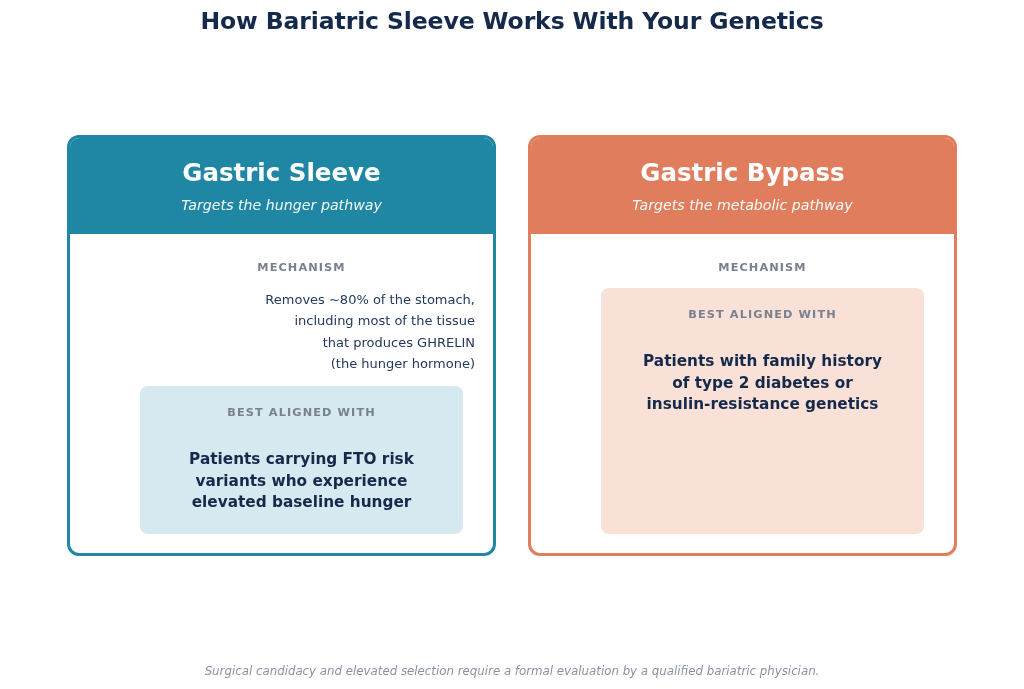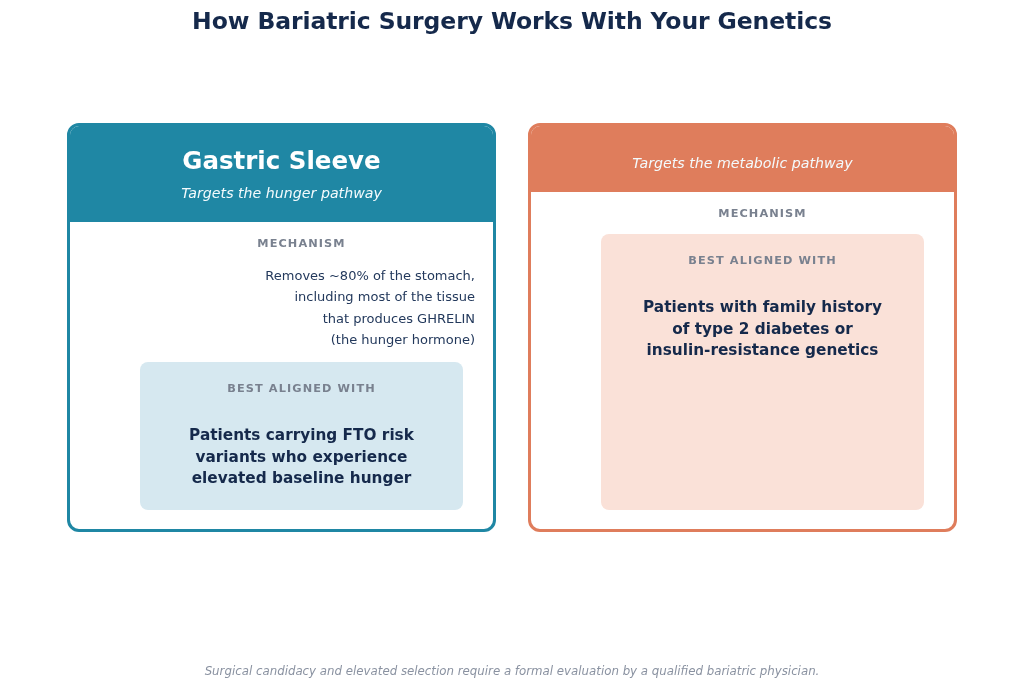--- a/index.html
+++ b/index.html
@@ -38,21 +38,21 @@
     font-size: 13.6px;
     font-style: italic;
     color: #7c8595;
     line-height: 20px;
     margin: 4px 0 0 0;
   }
 
   
   .cards {
     position: absolute;
-    top: 123px;
+    top: 135px;
     left: 67px;
     width: 890px;
     display: flex;
     justify-content: space-between;
   }
   .card {
     width: 429px;
     box-sizing: border-box;
     border-radius: 12px;
     background: #ffffff;
@@ -79,21 +79,21 @@
   }
   .card-subtitle {
     font-size: 14.2px;
     font-style: italic;
     color: #f4fbfd;
     line-height: 20px;
     margin: 7px 0 0 0;
   }
 
   .card-body {
-    padding: 14px 0 0 0;
+    padding: 26px 0 0 0;
     display: flex;
     flex-direction: column;
     flex: 1;
     margin-left: 40px;
   }
 
   .section-label {
     font-size: 11.3px;
     font-weight: bold;
     letter-spacing: 1.1px;
@@ -150,21 +150,21 @@
     line-height: 18px;
     margin: 0;
   }
 </style>
 </head>
 <body>
 
 <div class="page">
 
   <div class="header">
-    <h1 class="main-title">How Bariatric Surgery Works With Your Genetics</h1>
+    <h1 class="main-title">How Bariatric Sleeve Works With Your Genetics</h1>
   </div>
 
   <div class="cards">
 
     <div class="card card-sleeve">
       <div class="card-header sleeve">
         <h2 class="card-title">Gastric Sleeve</h2>
         <p class="card-subtitle">Targets the hunger pathway</p>
       </div>
       <div class="card-body">
@@ -177,20 +177,21 @@
           <p class="section-label">BEST ALIGNED WITH</p>
           <p class="aligned-text">Patients carrying FTO risk
 variants who experience
 elevated baseline hunger</p>
         </div>
       </div>
     </div>
 
     <div class="card card-bypass">
       <div class="card-header bypass">
+        <h2 class="card-title">Gastric Bypass</h2>
         <p class="card-subtitle">Targets the metabolic pathway</p>
       </div>
       <div class="card-body">
         <p class="section-label">MECHANISM</p>
         <div class="aligned-panel bypass">
           <p class="section-label">BEST ALIGNED WITH</p>
           <p class="aligned-text">Patients with family history
 of type 2 diabetes or
 insulin-resistance genetics</p>
         </div>

